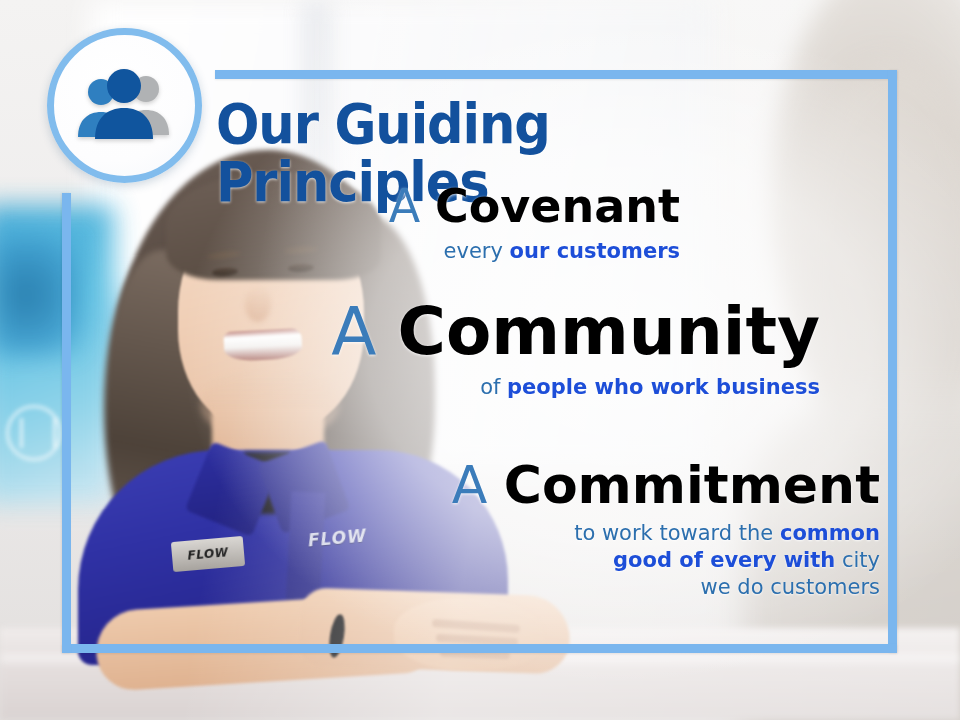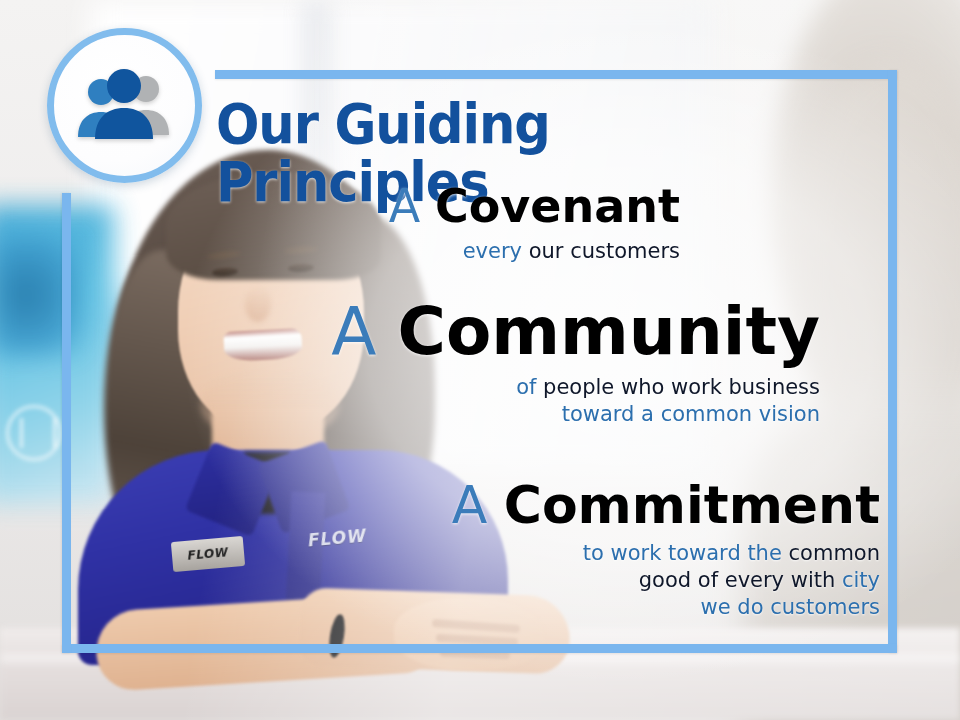--- a/index.html
+++ b/index.html
@@ -297,30 +297,30 @@
   .p-article { font-weight:normal; color:#3b7cba; }
   .p-word    { font-weight:bold;   color:#000000; }
 
   .p-sub {
     font-family:"DejaVu Sans", sans-serif;
     font-size:21px; line-height:1.28;
     color:#2c6fae;
     text-shadow:0 1px 2px rgba(255,255,255,.8);
     margin-top:7px;
   }
-  .p-sub b { font-weight:normal; color:#0f172a; }
+  .p-sub b { font-weight:bold; color:#1d4ed8; }
 
   
   #principle-1 { left:280px; top:182px; width:400px; }
   #principle-1 .p-title { font-size:46px; }
 
   #principle-2 { left:330px; top:297px; width:490px; }
   #principle-2 .p-title { font-size:66px; }
 
-  #principle-3 { left:380px; top:478px; width:500px; }
+  #principle-3 { left:380px; top:458px; width:500px; }
   #principle-3 .p-title { font-size:52px; }
 </style>
 </head>
 <body>
 
 <div id="stage">
 
   <div class="photo">
     <div class="bg-base"></div>
     <div class="bg-window"></div>
@@ -399,21 +399,21 @@
         <span class="p-word">Covenant</span>
       </div>
       <div class="p-sub"><span>every </span><b>our customers</b></div>
     </div>
 
     <div class="principle" id="principle-2">
       <div class="p-title">
         <span class="p-article">A</span>
         <span class="p-word">Community</span>
       </div>
-      <div class="p-sub"><span>of </span><b>people who work business</b><br><span>toward a common vision</span></div>
+      <div class="p-sub"><span>of </span><b>people who work business</b><br></div>
     </div>
 
     <div class="principle" id="principle-3">
       <div class="p-title">
         <span class="p-article">A</span>
         <span class="p-word">Commitment</span>
       </div>
       <div class="p-sub"><span>to work toward the </span><b>common</b><br><b>good of every with</b><span> city</span><br><span>we do customers</span></div>
     </div>
 

